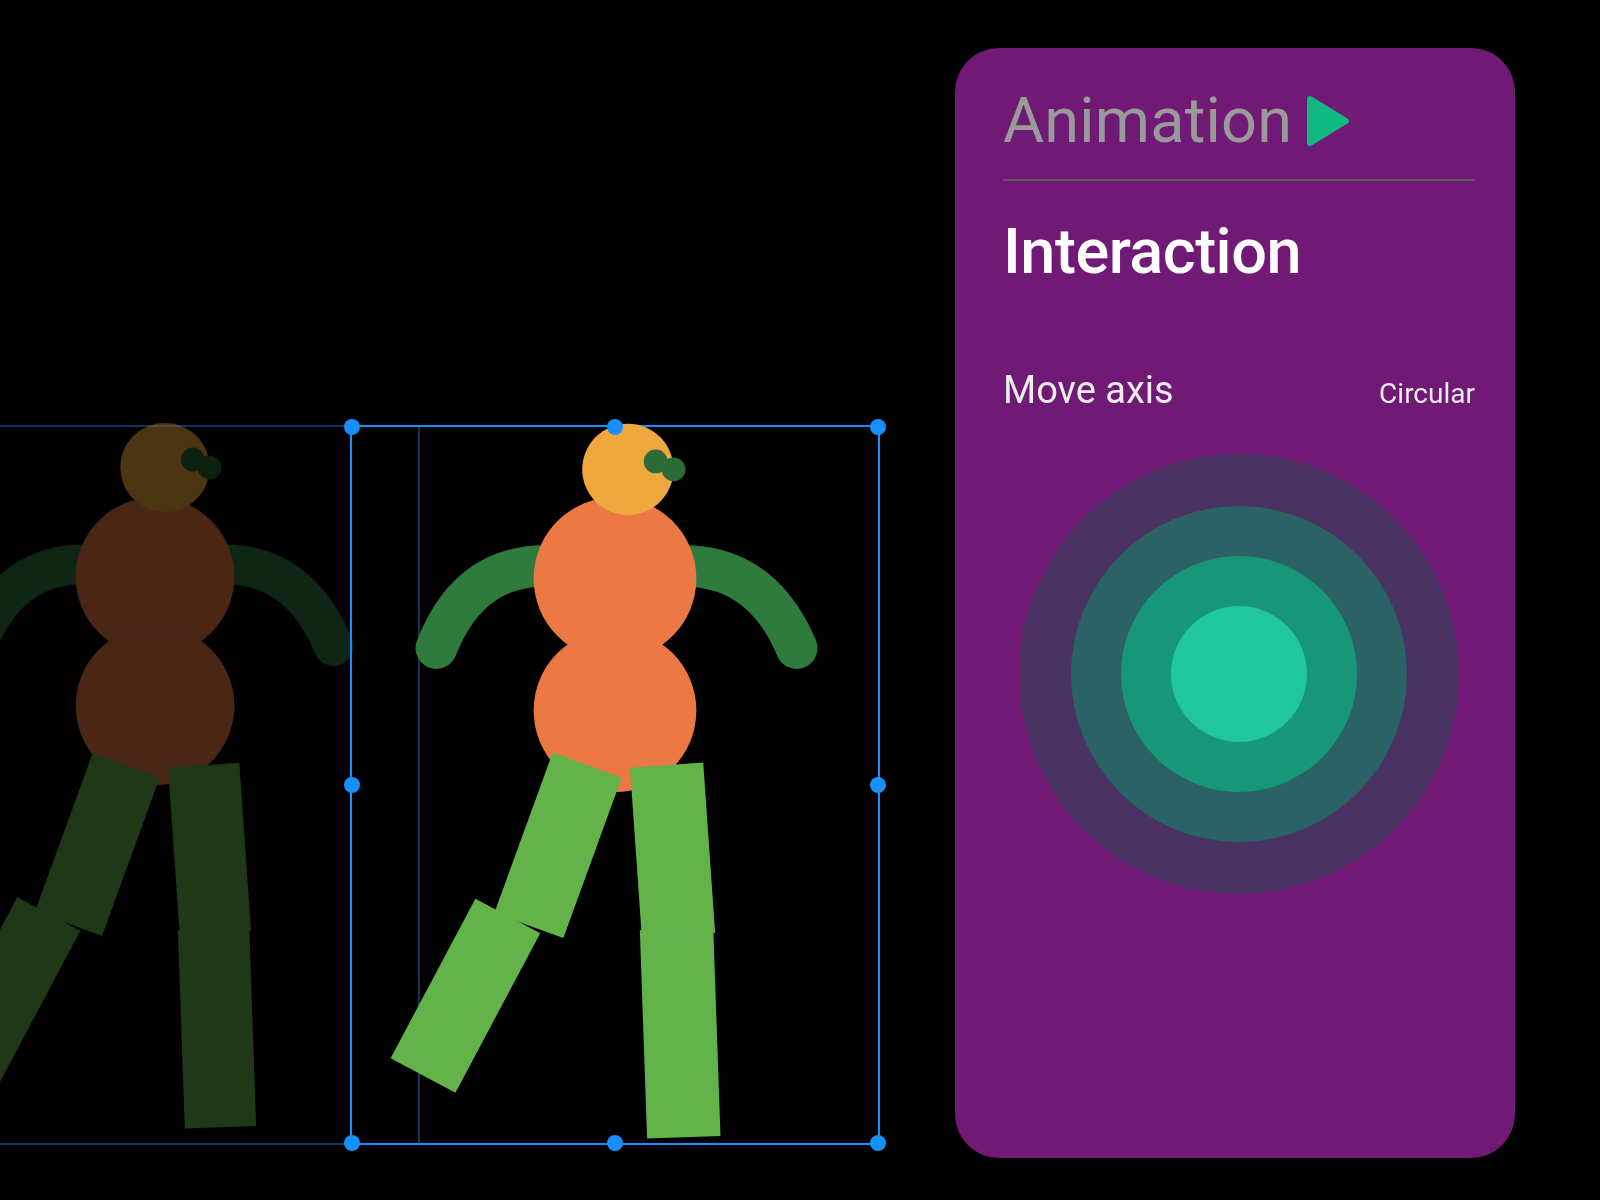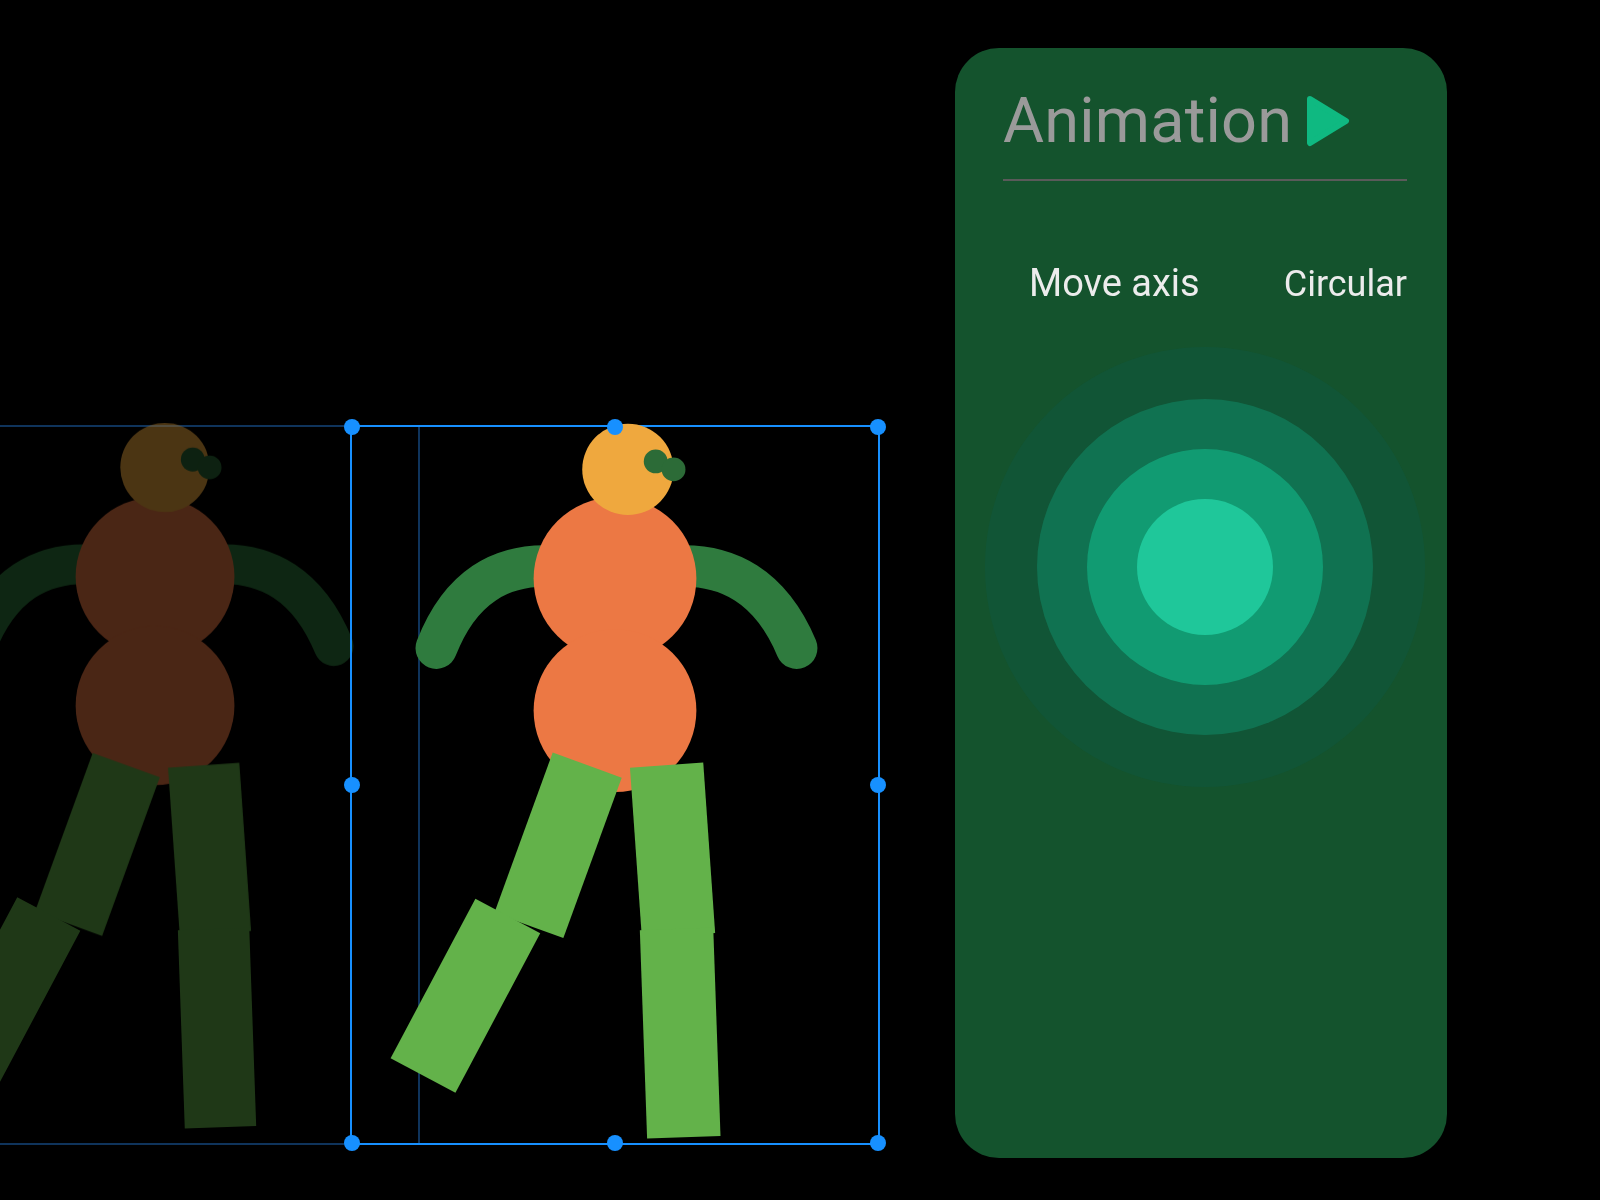--- a/index.html
+++ b/index.html
@@ -56,23 +56,23 @@
     left: 0; top: 0;
     width: 100%; height: 100%;
     overflow: visible;
   }
 
   
   .panel {
     position: absolute;
     left: 955px;
     top: 48px;
-    width: 492px;
+    width: 560px;
     height: 1110px;
-    background: #14532d;
+    background: #701a75;
     border-radius: 44px;
     padding: 36px 40px 40px 48px;
     color: #fff;
     display: flex;
     flex-direction: column;
   }
   .panel-header {
     display: flex;
     align-items: center;
     gap: 14px;
@@ -98,29 +98,28 @@
     font-weight: 500;
     color: #fff;
     letter-spacing: -0.5px;
   }
 
   .row {
     display: flex;
     justify-content: space-between;
     align-items: baseline;
     margin-top: 80px;
-    margin-left: 26px;
   }
   .row .label {
     font-size: 38px;
     font-weight: 400;
     color: #ececec;
   }
   .row .value {
-    font-size: 36px;
+    font-size: 28px;
     font-weight: 400;
     color: #ececec;
   }
 
   .concentric {
     margin-top: 32px;
     align-self: center;
   }
   .concentric svg { display: block; }
 
@@ -207,20 +206,21 @@
     <span class="title">Animation</span>
     <span class="play-icon">
       <svg width="44" height="52" viewBox="0 0 44 52">
         <path d="M 4 4 L 40 26 L 4 48 Z" fill="#0fb981" stroke="#0fb981" stroke-width="6" stroke-linejoin="round"></path>
       </svg>
     </span>
   </div>
 
   <div class="panel-divider"></div>
 
+  <div class="section-title">Interaction</div>
 
   <div class="row">
     <span class="label">Move axis</span>
     <span class="value">Circular</span>
   </div>
 
   <div class="concentric">
     <svg width="460" height="460" viewBox="0 0 460 460">
       <circle cx="230" cy="230" r="220" fill="#0e5a47" fill-opacity="0.38"></circle>
       <circle cx="230" cy="230" r="168" fill="#108a67" fill-opacity="0.55"></circle>

